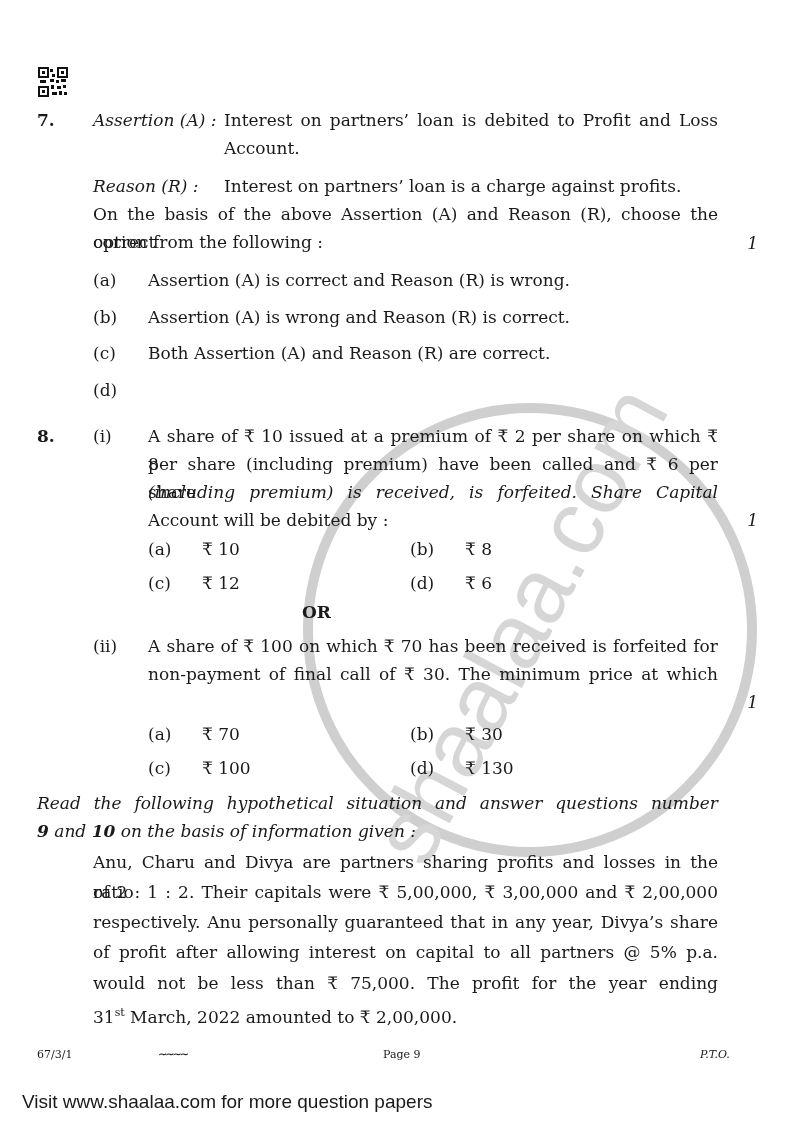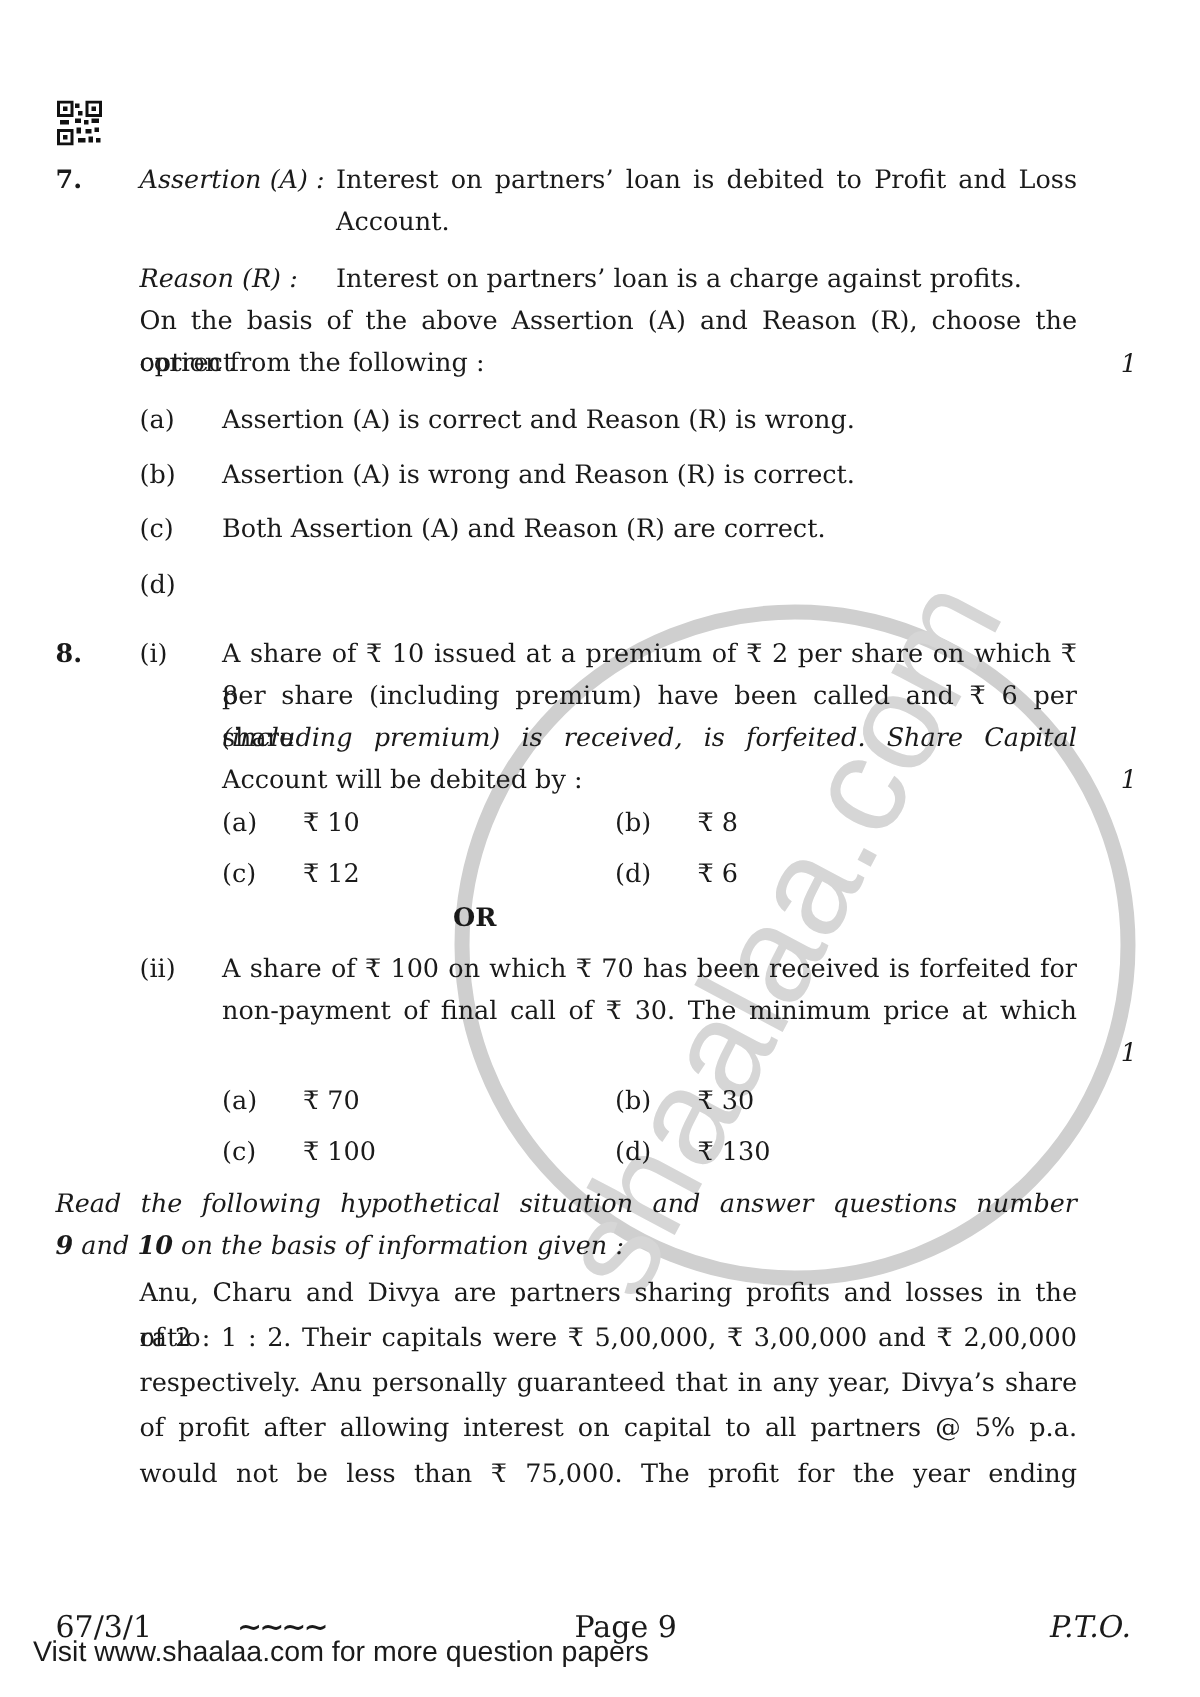--- a/index.html
+++ b/index.html
@@ -13,21 +13,21 @@
   .abs { position: absolute; }
   .t { font-size: 17px; line-height: 28px; }
   .num { font-weight: bold; font-size: 17px; }
   .it { font-style: italic; }
   .marks { position: absolute; right: 42px; font-style: italic; font-size: 17px; }
   .justlast { text-align: justify; text-align-last: justify; }
   .watermark {
     position: absolute; left: 290px; top: 390px; width: 480px; height: 480px;
     pointer-events: none;
   }
-  .footer { position: absolute; top: 1072px; font-size: 20px; }
+  .footer { position: absolute; top: 1048px; font-size: 11px; }
   .visit {
     position: absolute; left: 22px; top: 1091px; font-family: "Liberation Sans", sans-serif;
     font-size: 19px; color: #1a1a1a;
   }
   sup { font-size: 11px; }
   .bold { font-weight: bold; }
 </style>
 </head>
 <body>
 
@@ -116,20 +116,23 @@
   <div class="abs t it justlast" style="left:37px; top:789px; width:681px;font-style:italic;">Read the following hypothetical situation and answer questions number</div>
   <div class="abs t it" style="left:37px; top:817px;">
     <span class="bold">9</span><span> and </span><span class="bold">10</span><span> on the basis of information given :</span>
   </div>
 
   <div class="abs t justlast" style="left:93px; top:847px; width:625px; line-height:30px;">Anu, Charu and Divya are partners sharing profits and losses in the ratio</div>
   <div class="abs t justlast" style="left:93px; top:877px; width:625px; line-height:30px;">of 2 : 1 : 2. Their capitals were ₹ 5,00,000, ₹ 3,00,000 and ₹ 2,00,000</div>
   <div class="abs t justlast" style="left:93px; top:907px; width:625px; line-height:30px;">respectively. Anu personally guaranteed that in any year, Divya’s share</div>
   <div class="abs t justlast" style="left:93px; top:937px; width:625px; line-height:30px;">of profit after allowing interest on capital to all partners @ 5% p.a.</div>
   <div class="abs t justlast" style="left:93px; top:968px; width:625px; line-height:30px;">would not be less than ₹  75,000. The profit for the year ending</div>
+  <div class="abs t" style="left:93px; top:998px; line-height:30px;">
+    <span>31</span><sup>st</sup><span> March, 2022 amounted to ₹ 2,00,000.</span>
+  </div>
 
   <div class="footer" style="left:37px;">67/3/1</div>
   <div class="footer" style="left:158px; font-weight:bold; letter-spacing:-2px;">∼∼∼∼</div>
   <div class="footer" style="left:383px;">Page 9</div>
   <div class="footer it" style="left:700px;">P.T.O.</div>
 
   <div class="visit">Visit www.shaalaa.com for more question papers</div>
 </div>
 
 </body></html>

